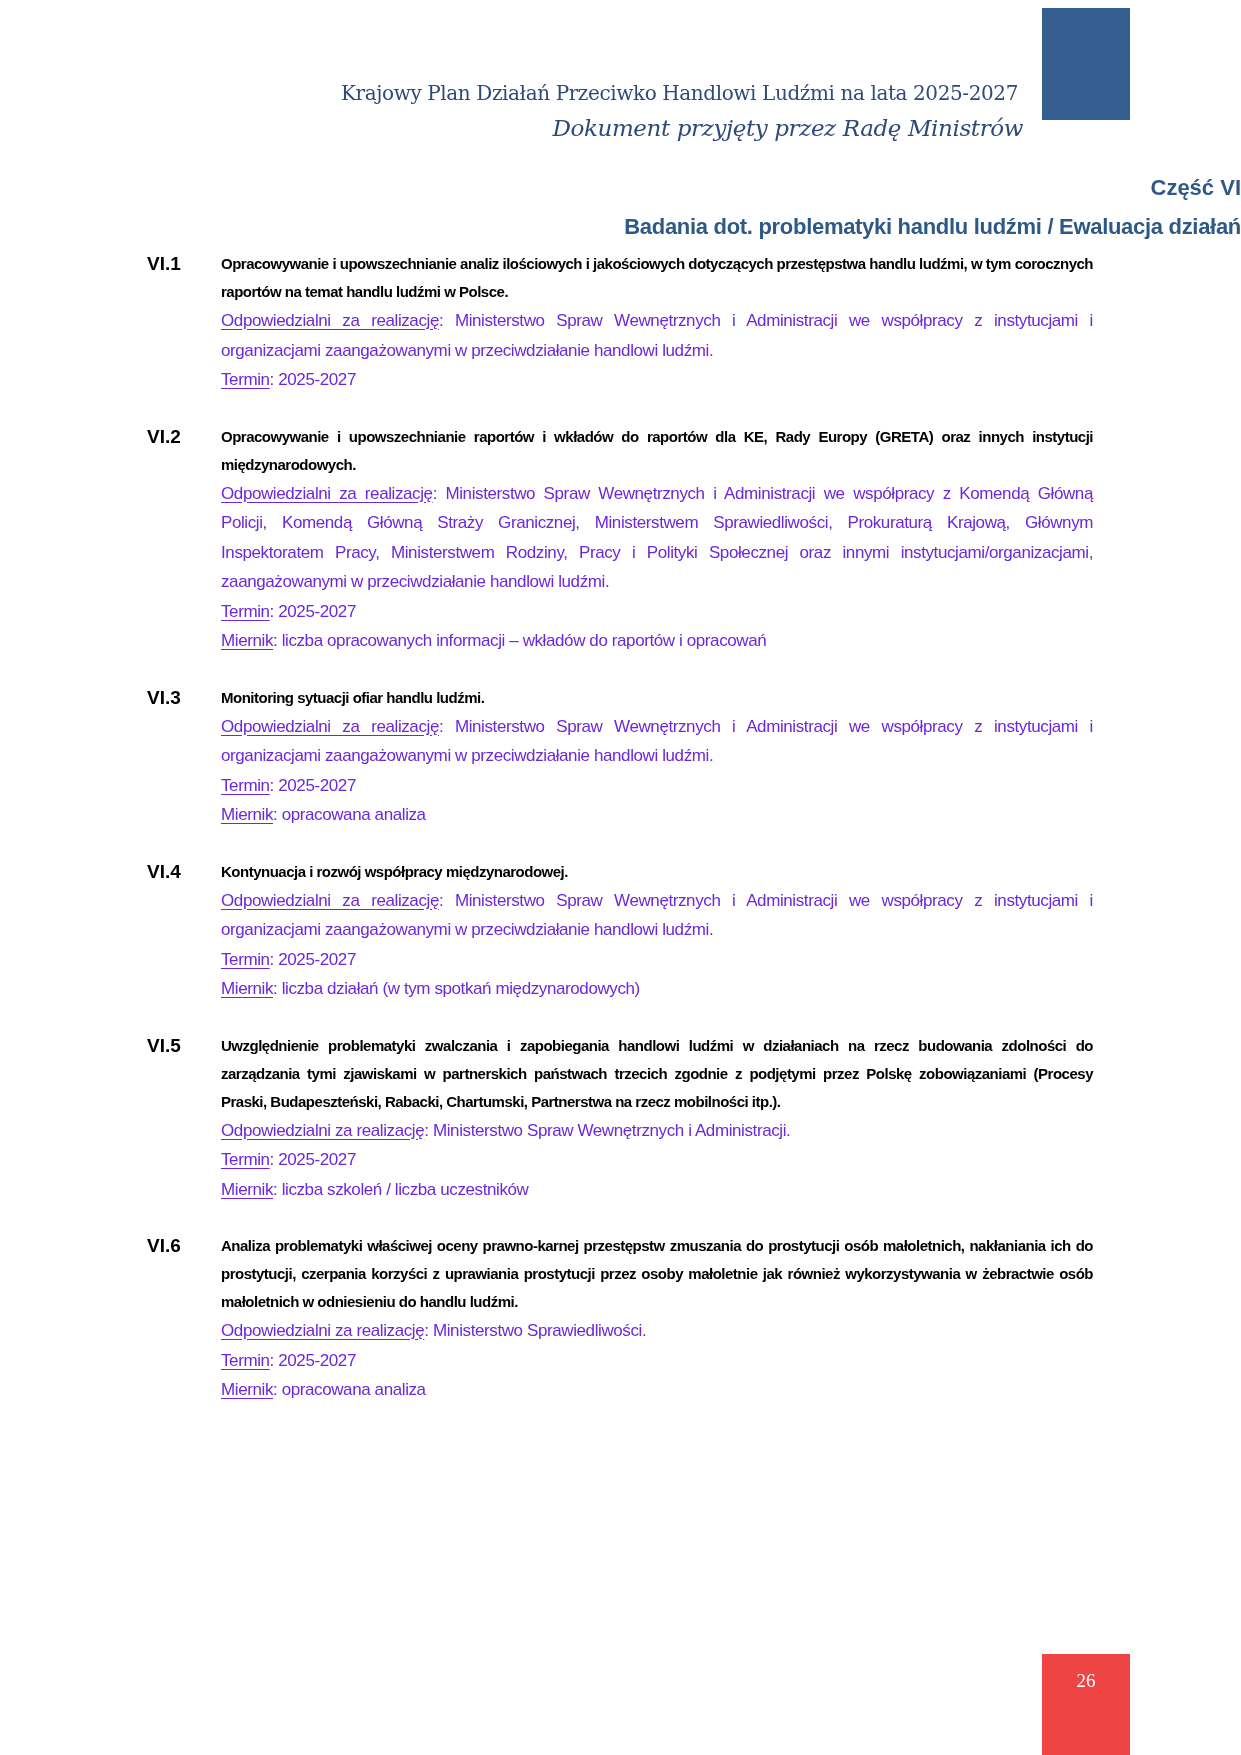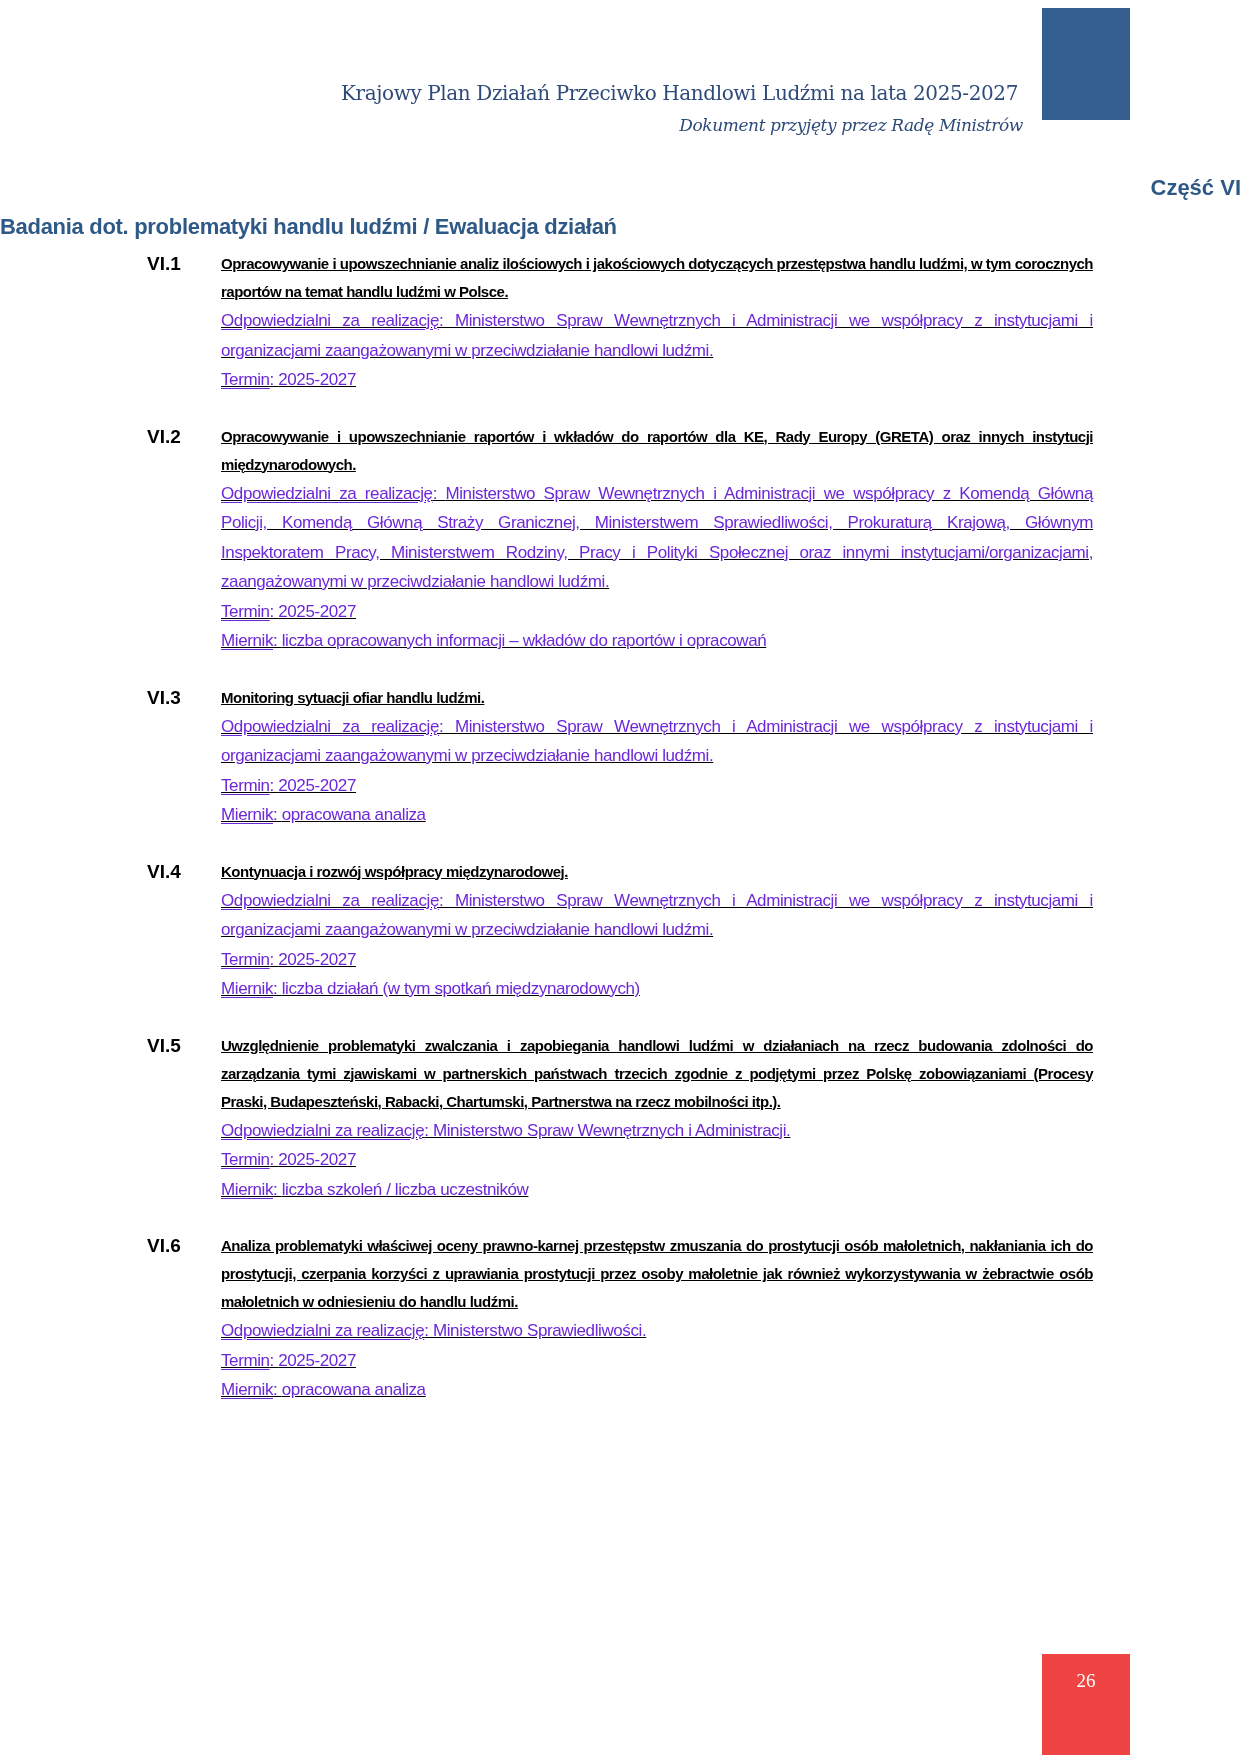--- a/index.html
+++ b/index.html
@@ -5,27 +5,27 @@
     html, body { margin: 0; padding: 0; background: #ffffff; }
     body { width: 1241px; height: 1755px; position: relative; overflow: hidden; }
     .page { position: absolute; left: 0; top: 8px; width: 1241px; height: 1755px; }
     .top-block { position: absolute; left: 1042px; top: 0; width: 88px; height: 112px; background: #365f91; }
     .bottom-block { position: absolute; left: 1042px; top: 1646px; width: 88px; height: 109px; background: #ef4444; }
     .page-number { position: absolute; left: 0; right: 0; top: 16px; text-align: center; color: #ffffff;
       font-family: "Liberation Serif", serif; font-size: 19px; }
     .header-title { position: absolute; right: 223px; top: 73px; color: #2e4a7a;
       font-family: "DejaVu Serif", serif; font-size: 20px; letter-spacing: -0.4px; white-space: nowrap; }
     .header-sub { position: absolute; right: 218px; top: 107px; color: #2e4a7a;
-      font-family: "DejaVu Serif", serif; font-style: italic; font-size: 17px; letter-spacing: -0.4px; white-space: nowrap; margin-left: 12px; }
+      font-family: "DejaVu Serif", serif; font-style: italic; font-size: 23px; letter-spacing: -0.4px; white-space: nowrap; margin-left: 12px; }
     .part-title { position: absolute; left: 0; width: 1241px; top: 167px; text-align: right; color: #2e5986;
       font-family: "Liberation Sans", sans-serif; font-weight: bold; font-size: 22px; }
-    .part-subtitle { position: absolute; left: 0; width: 1241px; top: 206px; text-align: left; color: #2e5986;
+    .part-subtitle { position: absolute; left: 0; width: 1241px; top: 206px; text-align: right; color: #2e5986;
       font-family: "Liberation Sans", sans-serif; font-weight: bold; font-size: 22px; letter-spacing: -0.3px; }
     .items { position: absolute; left: 147px; top: 242px; width: 946px; font-family: "Liberation Sans", sans-serif; }
-    .item { position: relative; margin-bottom: 28px; text-decoration: underline; }
+    .item { position: relative; margin-bottom: 28px; }
     .item-num { position: absolute; left: 0; top: 0; font-weight: bold; font-size: 19px; color: #000000; line-height: 28px; }
     .item-body { margin-left: 74px; }
     .item-title { font-weight: bold; font-size: 15px; color: #000000; line-height: 28px; text-align: justify; letter-spacing: -0.5px; }
     .meta { font-size: 17px; color: #6d28d9; line-height: 29.5px; text-align: justify; letter-spacing: -0.4px; }
     .meta .lbl { text-decoration: underline; text-underline-offset: 3px; }
   </style>
 </head>
 <body>
 
 <div class="page">

